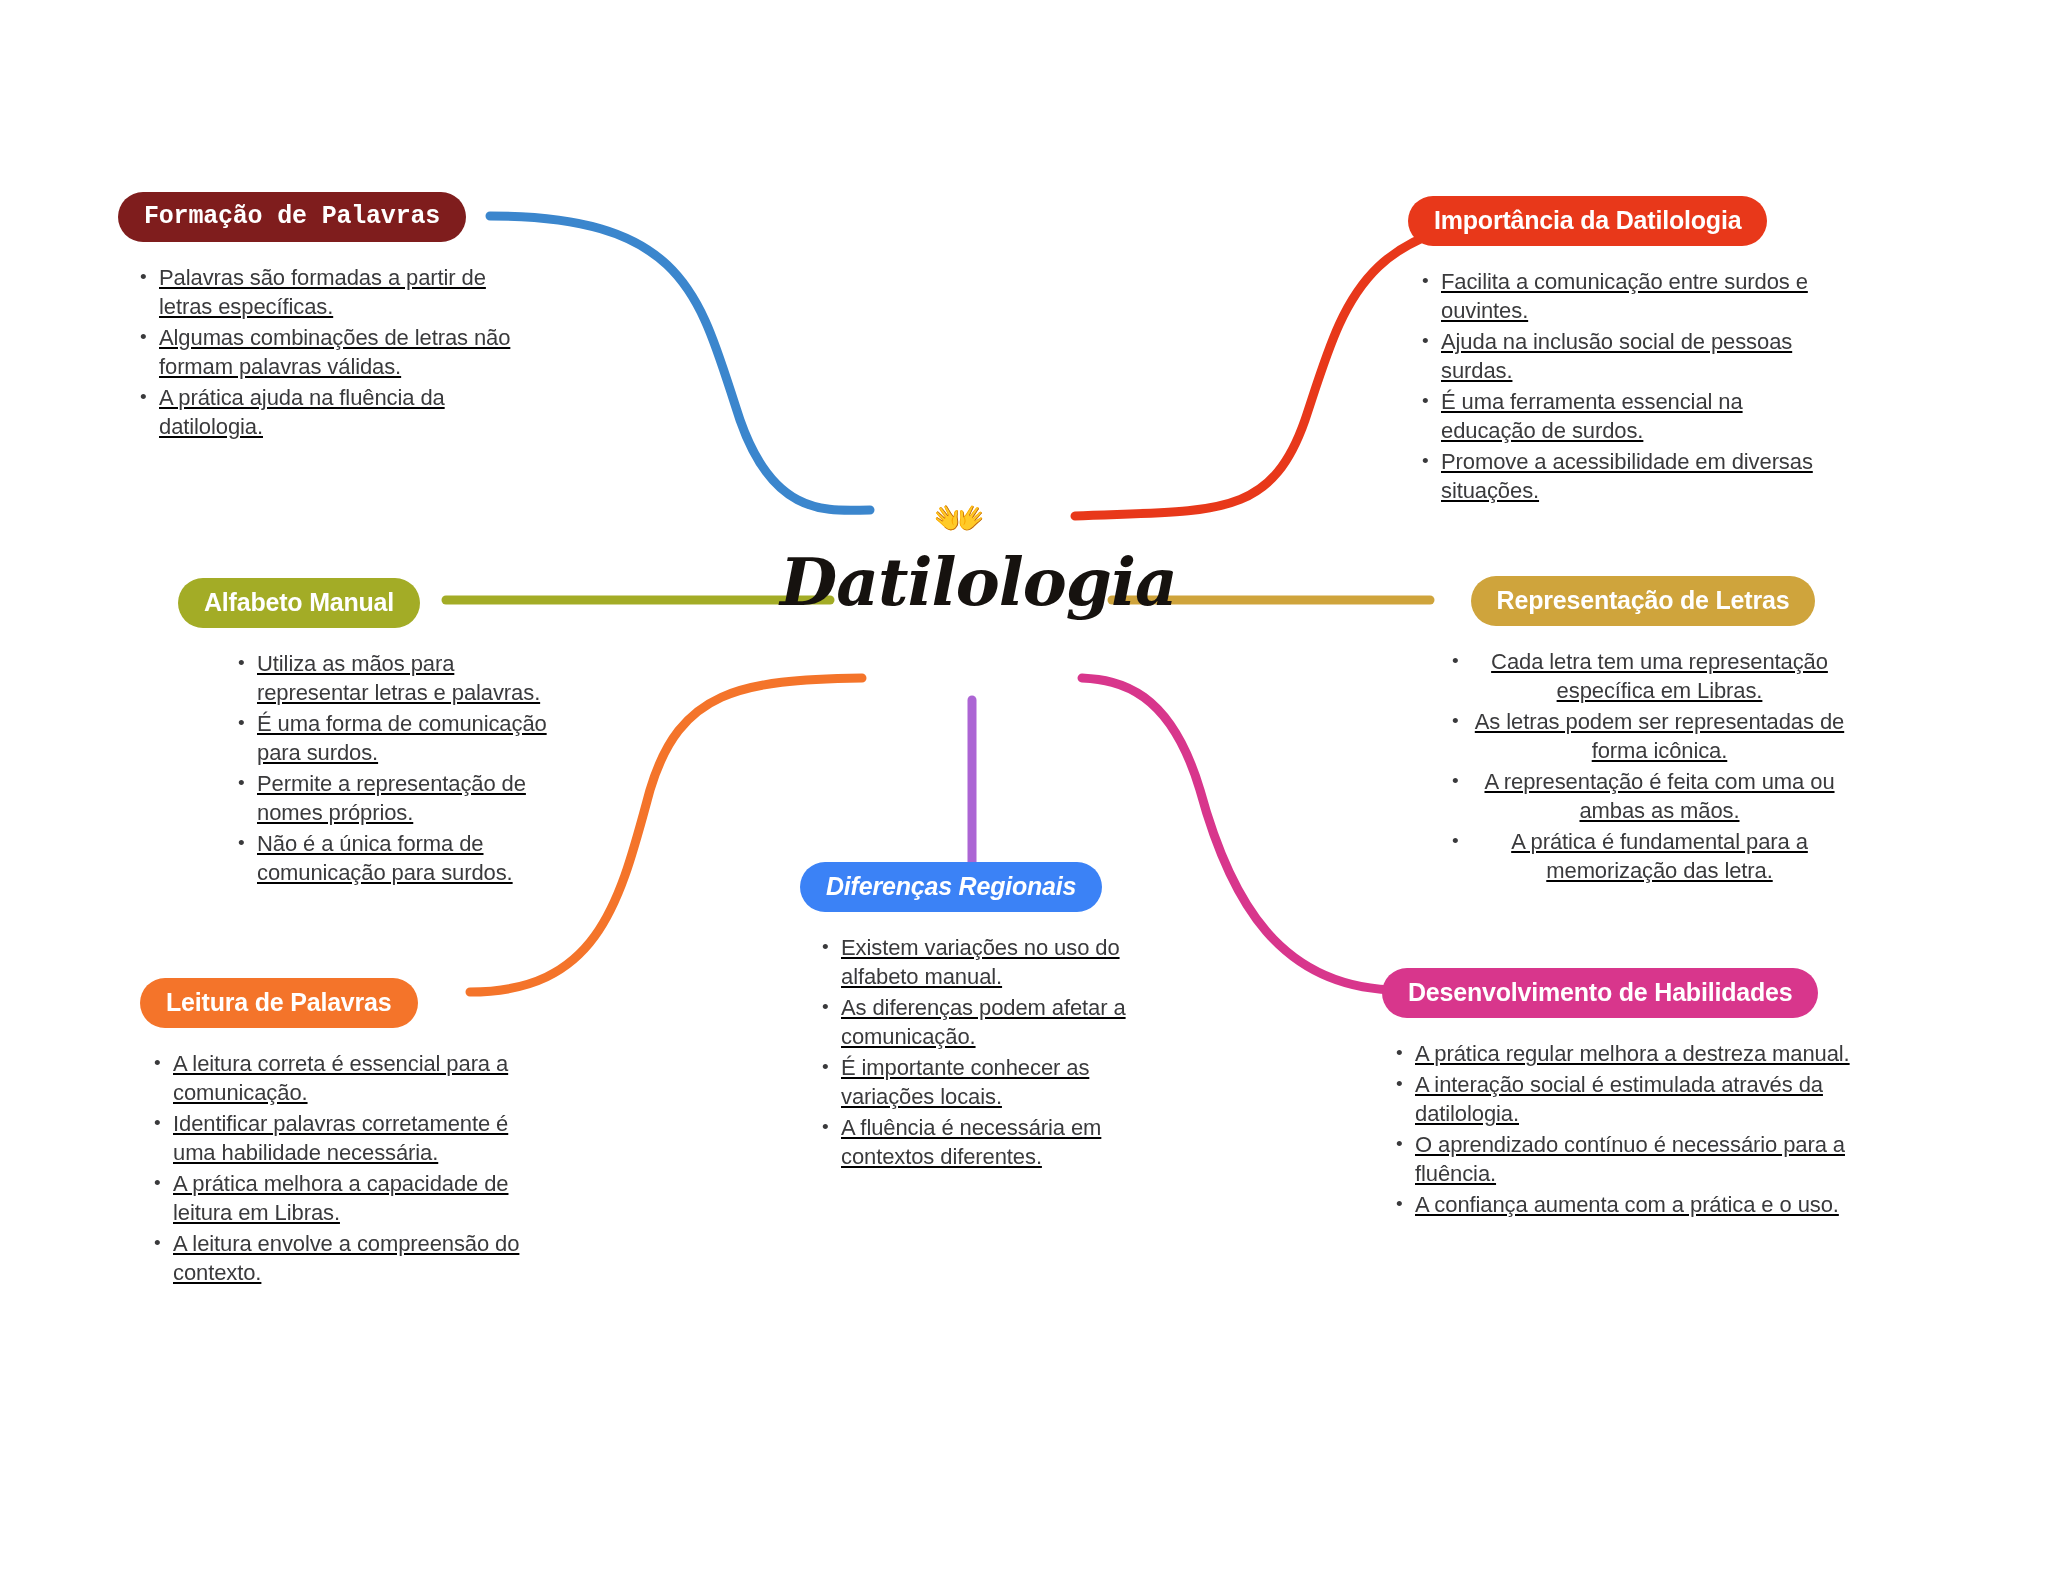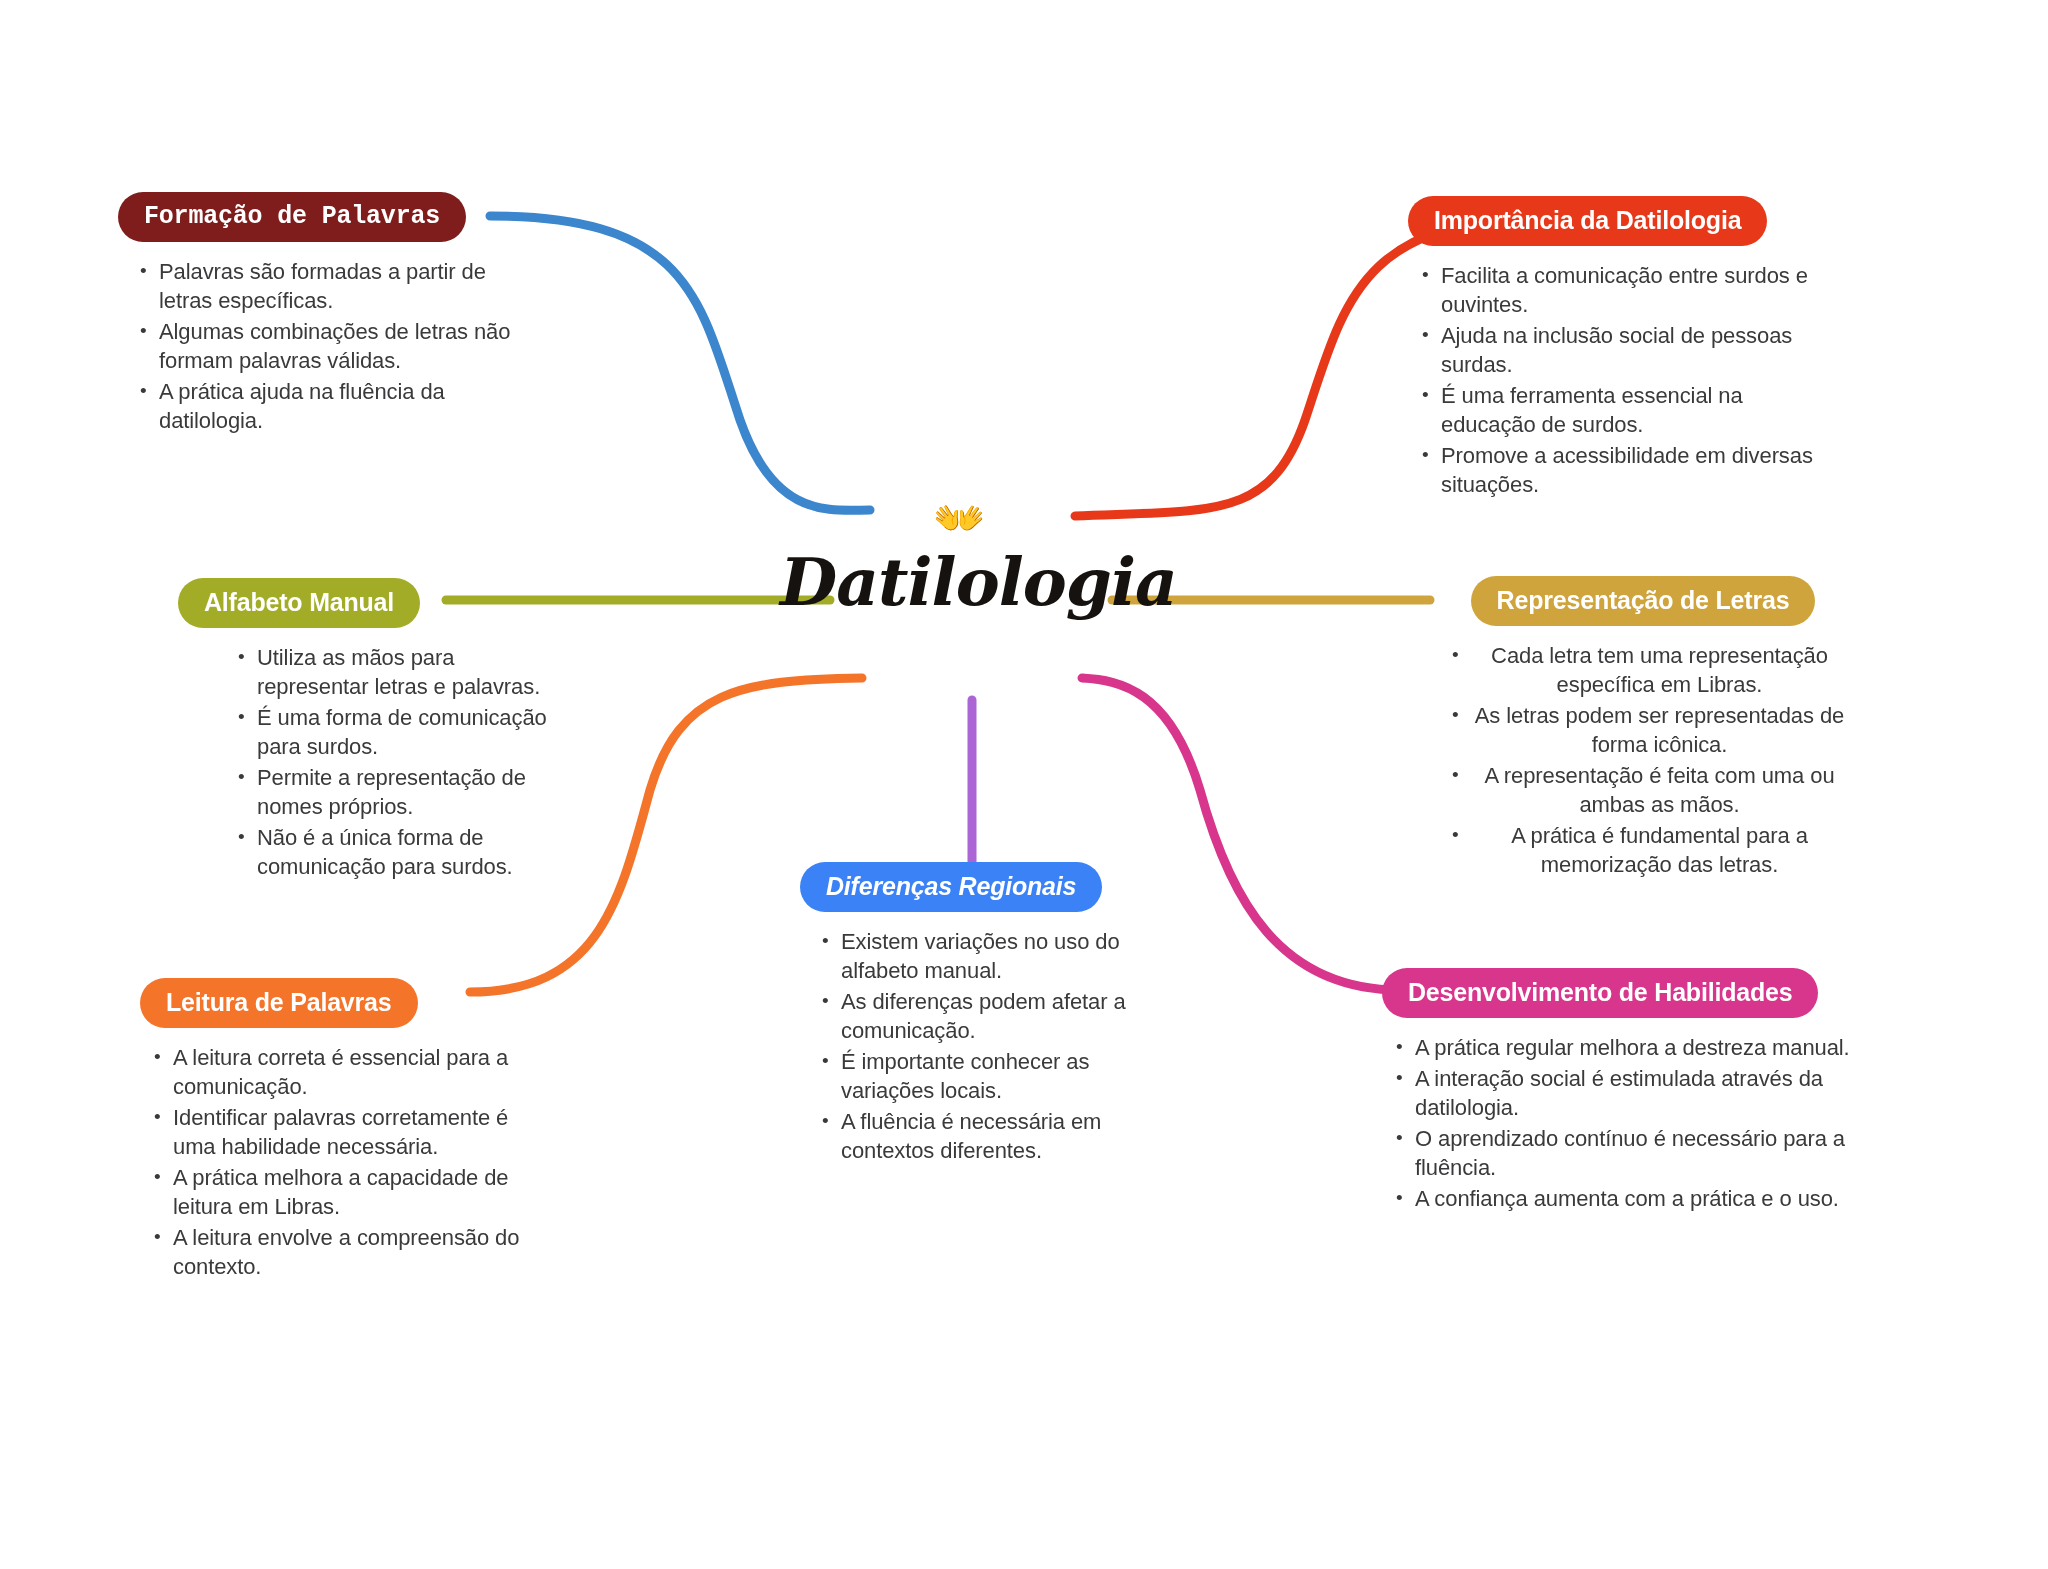--- a/index.html
+++ b/index.html
@@ -60,22 +60,23 @@
     color: #ffffff;
     font-weight: 700;
     font-size: 25px;
     line-height: 25px;
     padding: 12px 26px 13px 26px;
     white-space: nowrap;
     letter-spacing: -0.2px;
   }
   .bullets {
     list-style: none;
-    margin: 15px 0 0 0;
+    margin: 21px 0 0 0;
     padding: 0;
+    text-decoration: underline;
   }
   .bullets li {
     position: relative;
     padding-left: 21px;
     margin-bottom: 2px;
     font-size: 22px;
     line-height: 29px;
     color: #3a3a3c;
     letter-spacing: -0.1px;
   }
@@ -165,21 +166,21 @@
       <li>Promove a acessibilidade em diversas situações.</li>
     </ul>
   </div>
 
   <div class="branch b-representacao">
     <div class="pill" style="background: rgb(207, 164, 60);">Representação de Letras</div>
     <ul class="bullets">
       <li>Cada letra tem uma representação específica em Libras.</li>
       <li>As letras podem ser representadas de forma icônica.</li>
       <li>A representação é feita com uma ou ambas as mãos.</li>
-      <li>A prática é fundamental para a memorização das letras.</li>
+      <li>A prática é fundamental para a memorização das letra.</li>
     </ul>
   </div>
 
   <div class="branch b-leitura">
     <div class="pill" style="background: rgb(244, 116, 42); margin-top: 8px;">Leitura de Palavras</div>
     <ul class="bullets">
       <li>A leitura correta é essencial para a comunicação.</li>
       <li>Identificar palavras corretamente é uma habilidade necessária.</li>
       <li>A prática melhora a capacidade de leitura em Libras.</li>
       <li>A leitura envolve a compreensão do contexto.</li>

